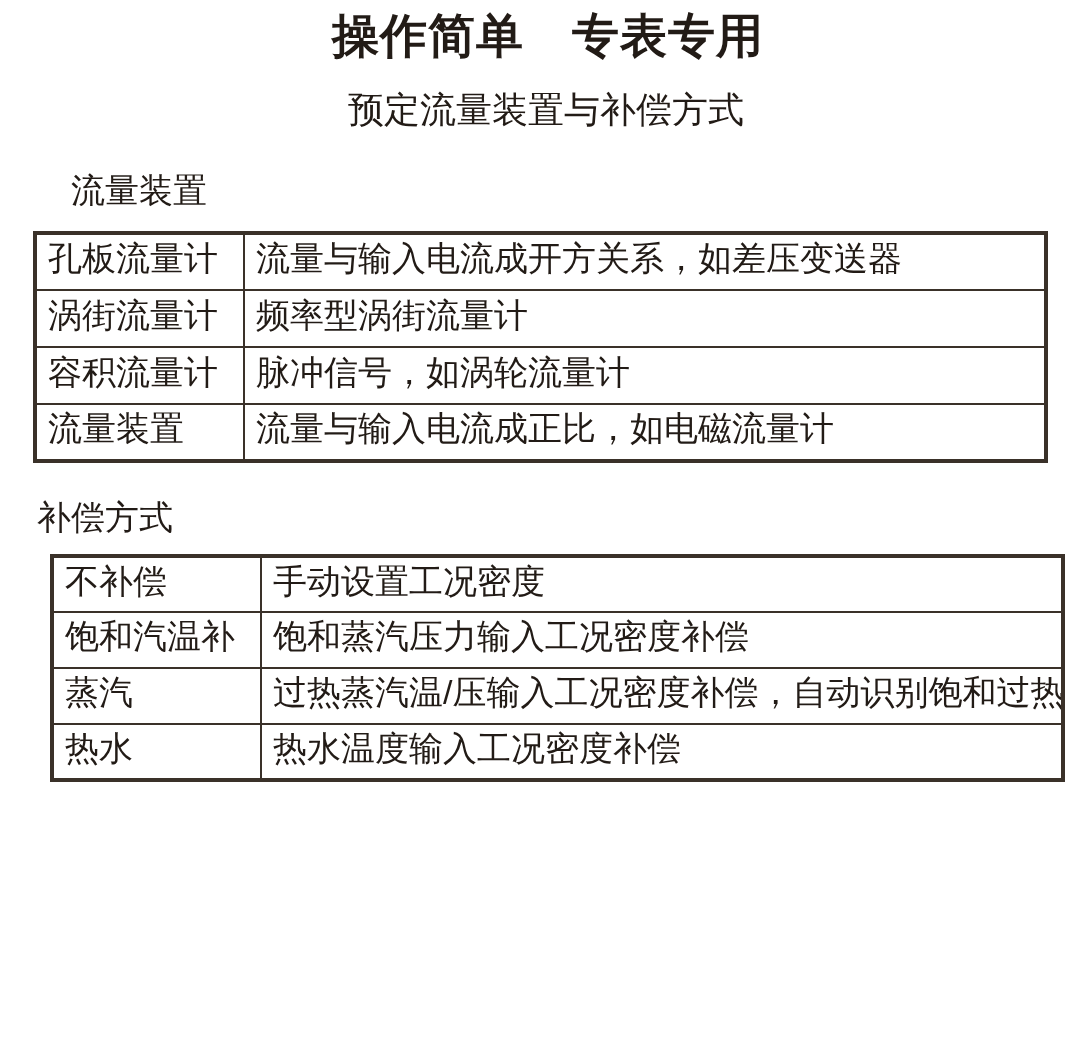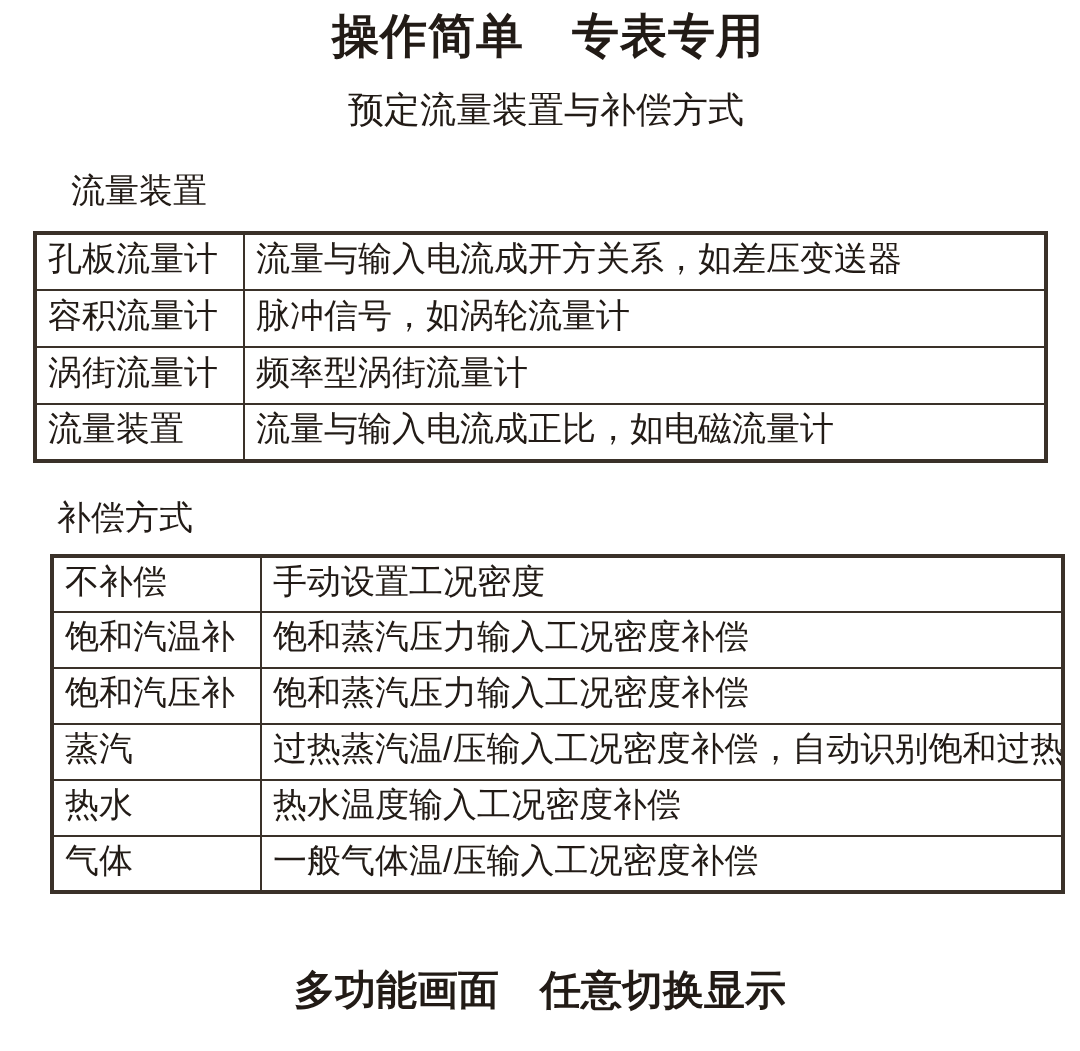--- a/index.html
+++ b/index.html
@@ -48,21 +48,21 @@
   }
   .section-heading{
     position:absolute;
     left:37px;
     margin:0;
     font-size:34px;
     font-weight:400;
     line-height:1.1;
   }
   .heading-flow{ top:172px;margin-left:34px; }
-  .heading-comp{ top:499px;margin-left:20px; }
+  .heading-comp{ top:499px; }
   table.def-table{
     position:absolute;
     left:33px;
     width:1015px;
     border-collapse:collapse;
     table-layout:fixed;
     background:var(--bg);
   }
   .table-flow{ top:231px; }
   .table-comp{ top:554px;margin-left:17px; }
@@ -104,26 +104,26 @@
 
   <h2 class="section-heading heading-flow">流量装置</h2>
 
   <table class="def-table table-flow">
     <tbody>
       <tr>
         <td class="term">孔板流量计</td>
         <td class="desc">流量与输入电流成开方关系，如差压变送器</td>
       </tr>
       <tr>
+        <td class="term">涡街流量计</td>
+        <td class="desc">频率型涡街流量计</td>
+      </tr>
+      <tr>
         <td class="term">容积流量计</td>
         <td class="desc">脉冲信号，如涡轮流量计</td>
-      </tr>
-      <tr>
-        <td class="term">涡街流量计</td>
-        <td class="desc">频率型涡街流量计</td>
       </tr>
       <tr>
         <td class="term">流量装置</td>
         <td class="desc">流量与输入电流成正比，如电磁流量计</td>
       </tr>
     </tbody>
   </table>
 
   <h2 class="section-heading heading-comp">补偿方式</h2>
 
@@ -131,33 +131,24 @@
     <tbody>
       <tr>
         <td class="term">不补偿</td>
         <td class="desc">手动设置工况密度</td>
       </tr>
       <tr>
         <td class="term">饱和汽温补</td>
         <td class="desc">饱和蒸汽压力输入工况密度补偿</td>
       </tr>
       <tr>
-        <td class="term">饱和汽压补</td>
-        <td class="desc">饱和蒸汽压力输入工况密度补偿</td>
-      </tr>
-      <tr>
         <td class="term">蒸汽</td>
         <td class="desc">过热蒸汽温/压输入工况密度补偿，自动识别饱和过热</td>
       </tr>
       <tr>
         <td class="term">热水</td>
         <td class="desc">热水温度输入工况密度补偿</td>
       </tr>
-      <tr>
-        <td class="term">气体</td>
-        <td class="desc">一般气体温/压输入工况密度补偿</td>
-      </tr>
     </tbody>
   </table>
 
-  <h2 class="footer-title">多功能画面　任意切换显示</h2>
 
 </div>
 
 </body></html>

